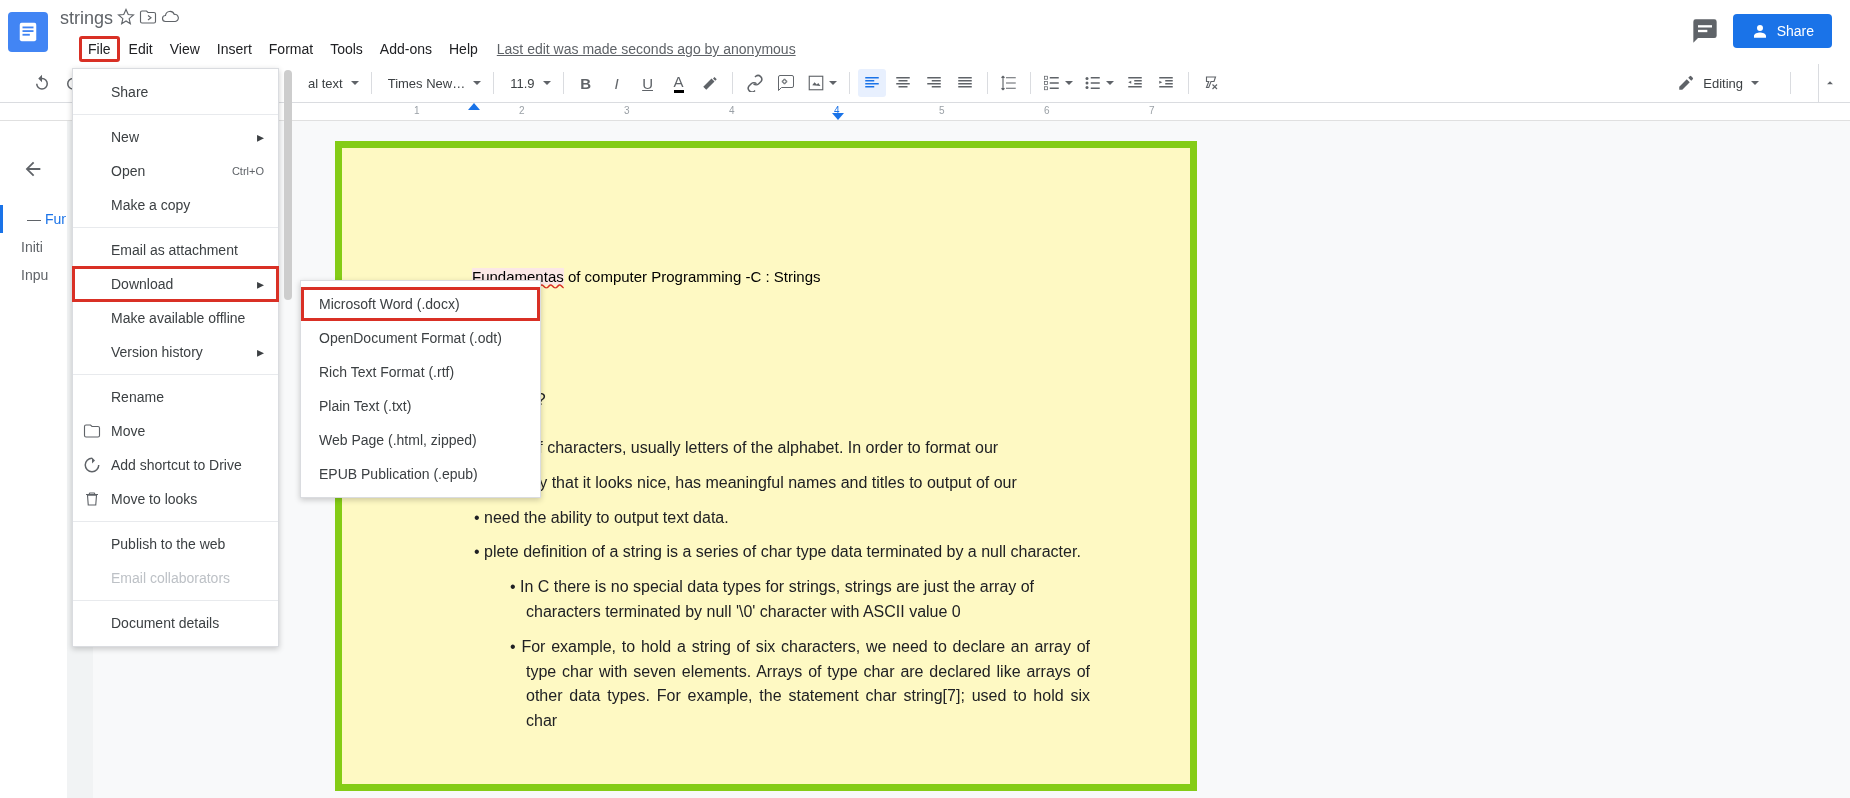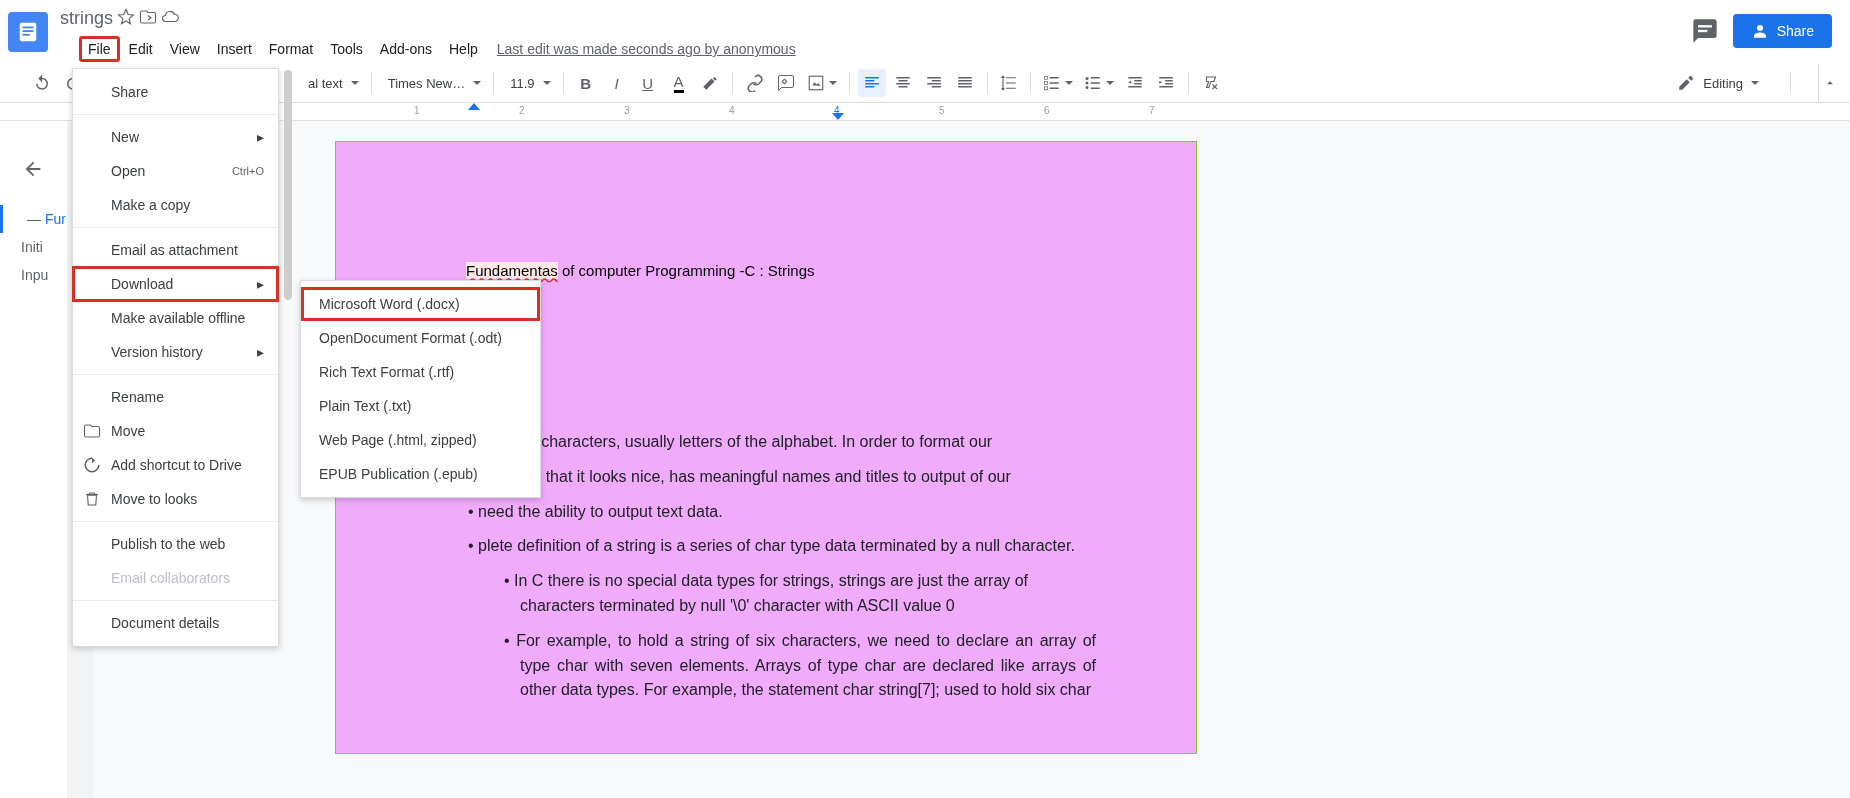--- a/index.html
+++ b/index.html
@@ -45,21 +45,21 @@
 .workarea { position:absolute; top:121px; left:0; right:0; bottom:0; display:flex; }
 .outline-pane { width:67px; border-right:1px solid transparent; padding-top:30px; overflow:hidden; }
 .outline-back { width:36px; height:36px; margin:0 auto; display:flex; align-items:center; justify-content:center; }
 .outline-pane ul { list-style:none; margin-top:18px; }
 .outline-pane li { padding:6px 6px 6px 18px; font-size:14px; color:#5f6368; white-space:nowrap; border-left:3px solid transparent; }
 .outline-pane li.cur { color:#1a73e8; border-left-color:#1a73e8; }
 .outline-dash { color:#5f6368; padding-left:6px; }
 
 .vruler { width:26px; background:#f1f3f4; display:flex; flex-direction:column; align-items:center; font-size:10px; color:#9aa0a6; padding-top:30px; gap:60px; }
 .doc-scroll { flex:1; background:#f8f9fa; position:relative; overflow:hidden; }
-.page { position:absolute; left:242px; top:20px; width:862px; background:#f0abfc; border:1px solid #84cc16; padding:120px 100px 40px 130px; }
+.page { position:absolute; left:242px; top:20px; width:862px; background:#fef9c3; border:7px solid #84cc16; padding:120px 100px 40px 130px; }
 .page .htxt { font-size:15px; color:#000; margin-bottom:40px; }
 .page .htxt .spellerr { text-decoration:underline wavy #d93025; background:#fce8e6; cursor:text; }
 .page .sec-title { font-size:26px; margin-bottom:34px; }
 .page .q { font-size:17px; margin-bottom:26px; }
 .page ul { list-style:none; font-size:16px; line-height:1.55; }
 .page ul li { margin-bottom:10px; padding-left:18px; text-indent:-16px; }
 .page ul li::before { content:"• "; }
 .page .sub { padding-left:54px; }
 .page .jst { text-align:justify; }
 

